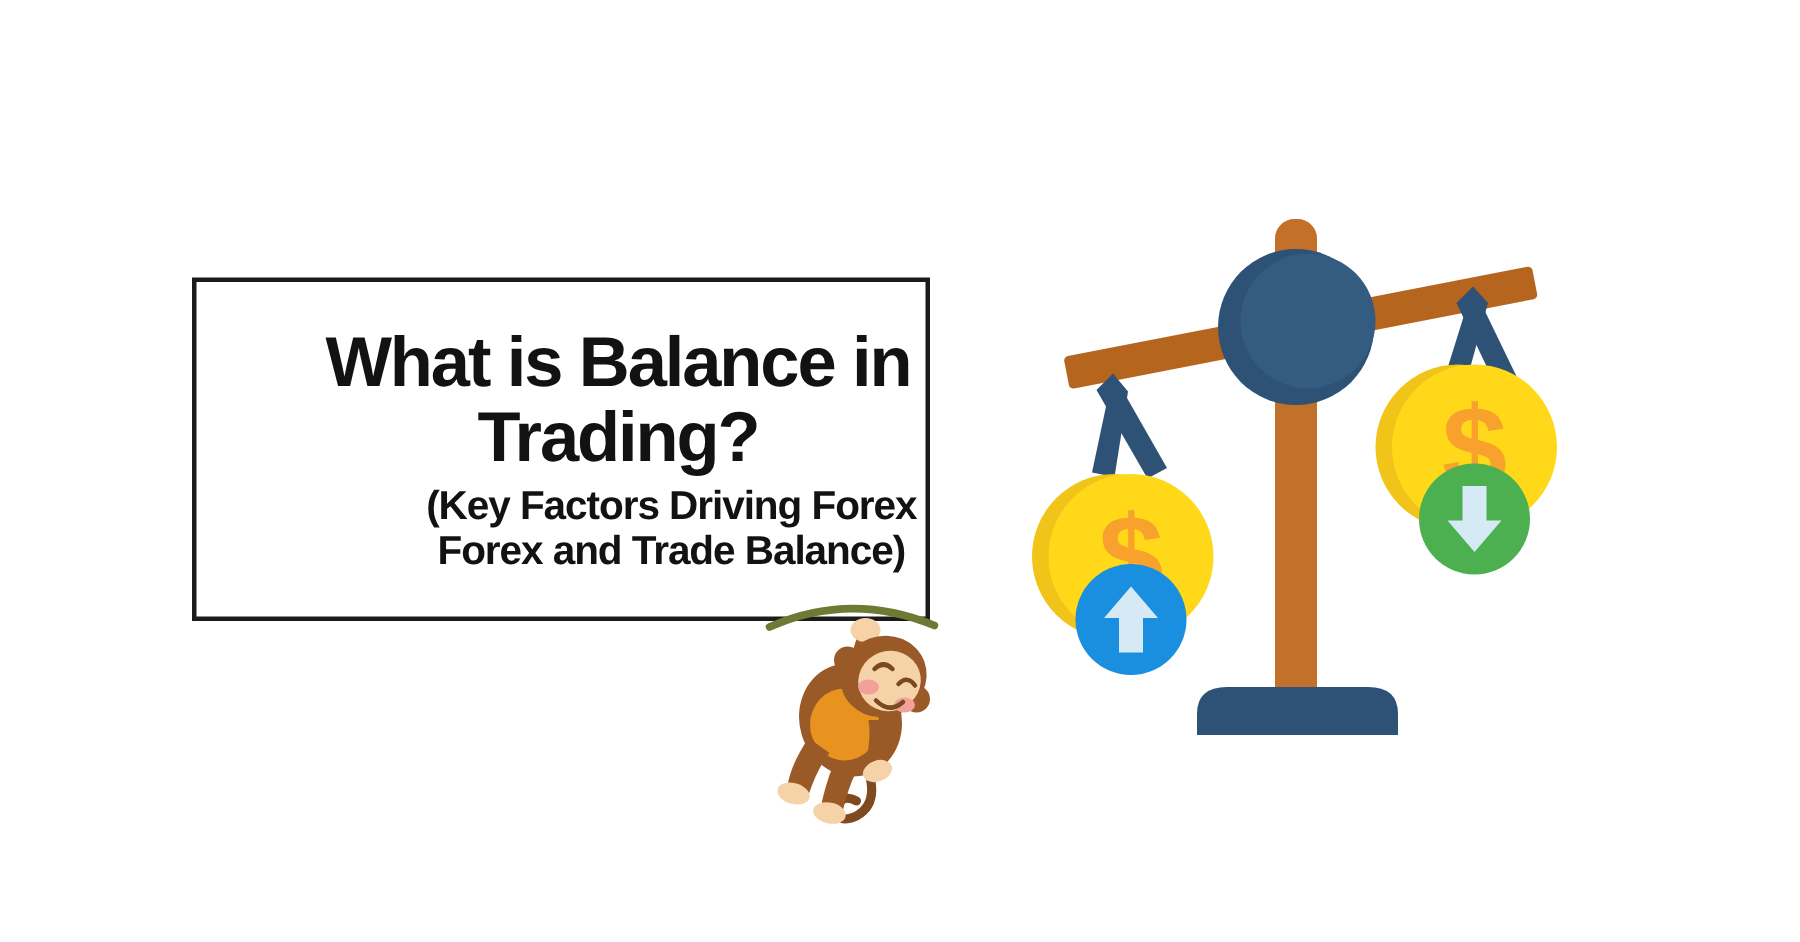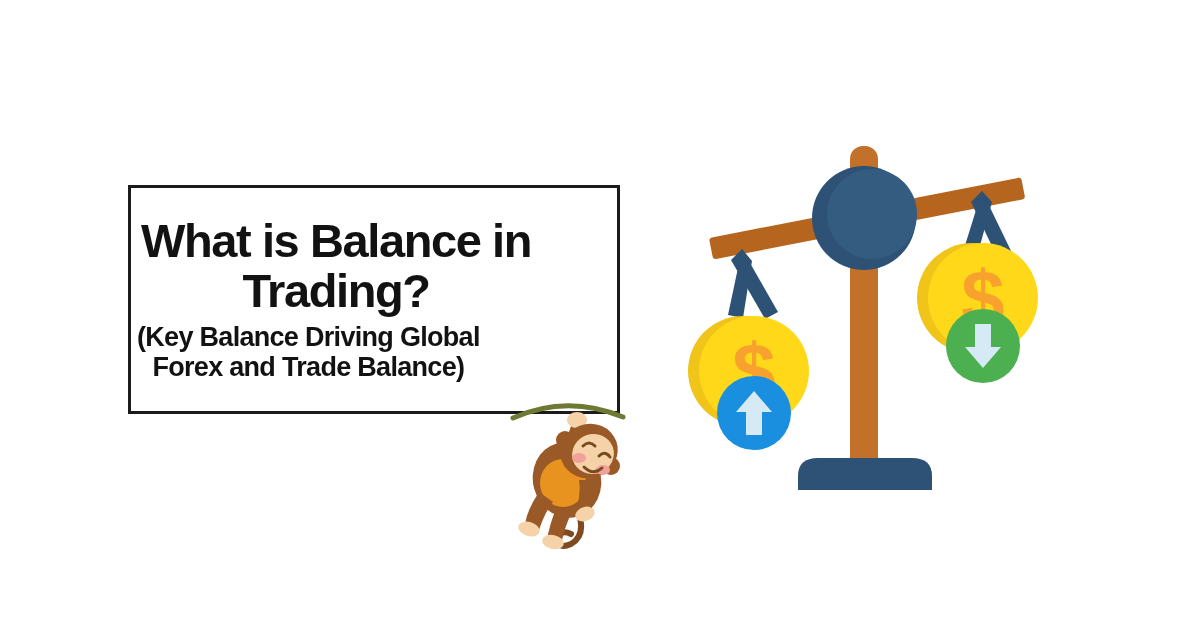--- a/index.html
+++ b/index.html
@@ -24,21 +24,21 @@
     position: absolute;
     left: 128px;
     top: 185px;
     width: 492px;
     height: 229px;
     box-sizing: border-box;
     border: 3px solid #1b1b1b;
     background: #ffffff;
     display: flex;
     flex-direction: column;
-    align-items: flex-start;
+    align-items: flex-end;
     justify-content: center;
     z-index: 6;
   }
   .title-main {
     font-family: "Liberation Sans", sans-serif;
     font-weight: 700;
     font-size: 47px;
     line-height: 1.06;
     letter-spacing: -1.4px;
     color: #121212;
@@ -80,21 +80,21 @@
   svg { display: block; overflow: visible; }
 </style>
 </head>
 <body>
 
 <div class="canvas">
 
   <div class="title-card">
     <h1 class="title-main">What is Balance in
 Trading?</h1>
-    <h2 class="title-sub">(Key Balance Driving Global
+    <h2 class="title-sub">(Key Factors Driving Forex
 Forex and Trade Balance)</h2>
   </div>
 
   <div class="scale-wrap">
     <svg width="390" height="375" viewBox="0 0 390 375" xmlns="http://www.w3.org/2000/svg">
 
       <rect x="164" y="18" width="28" height="330" rx="13" fill="#c2702a"></rect>
 
       <path d="M112 348 Q112 330 132 330 L226 330 Q246 330 246 348 L246 362 L112 362 Z" fill="#2e5275"></path>
 

